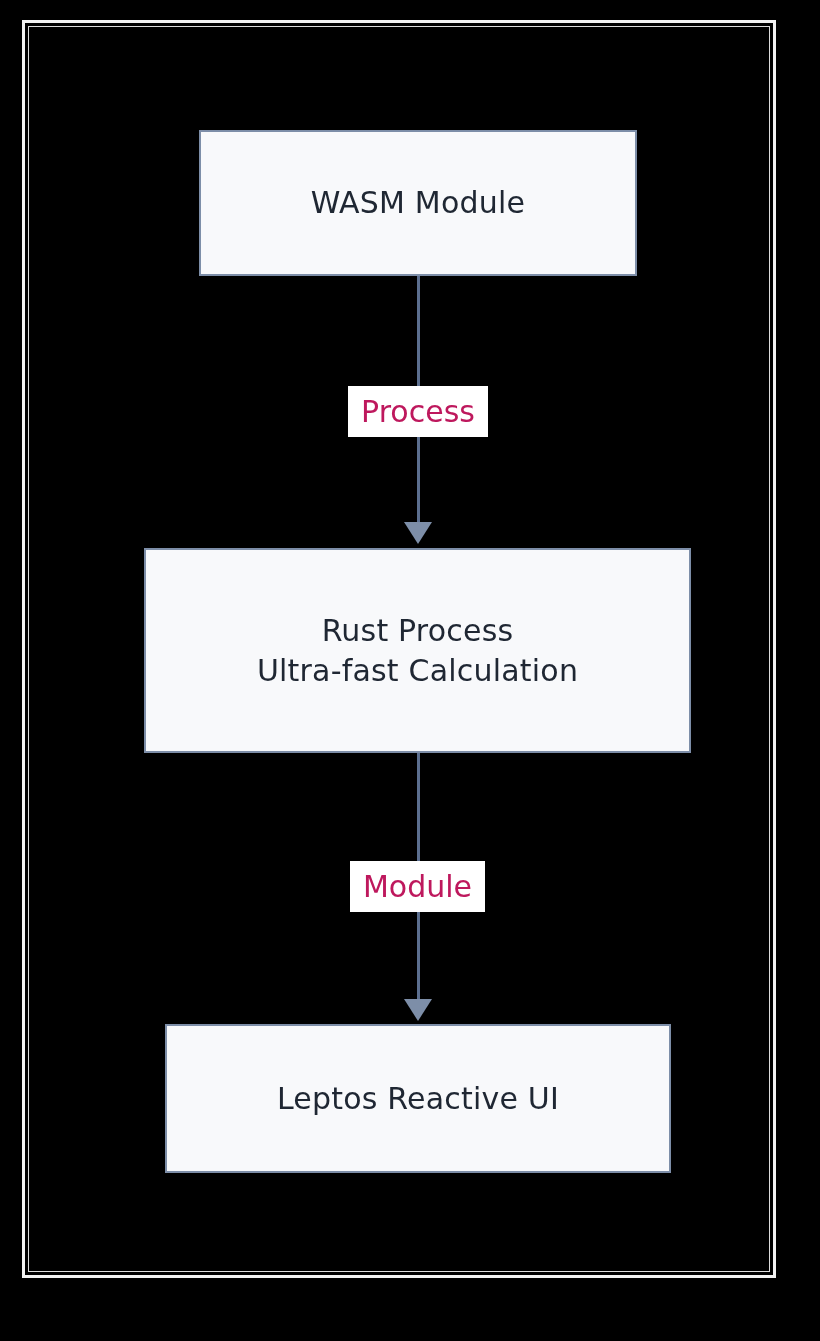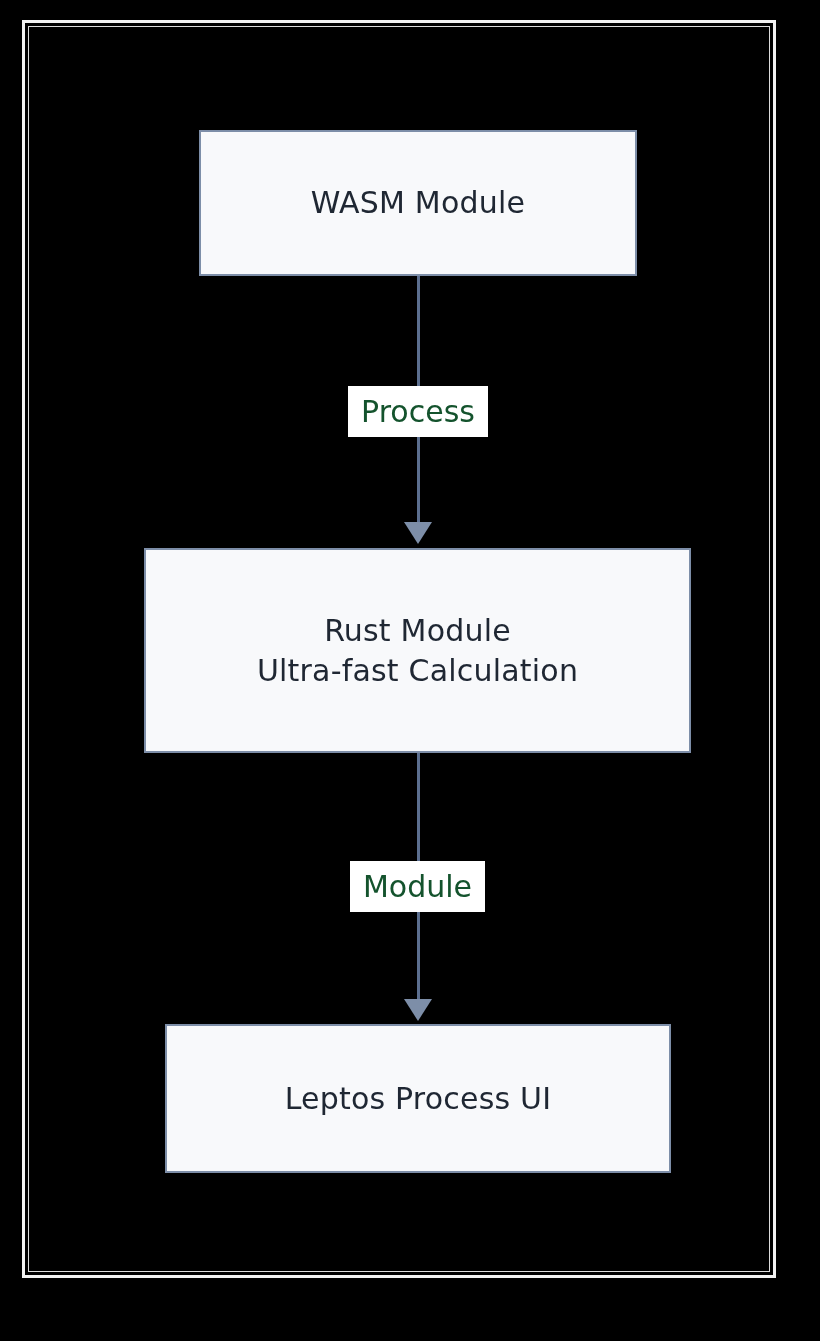--- a/index.html
+++ b/index.html
@@ -98,21 +98,21 @@
     border-top: 22px solid #7d8ea8;
     left: 384px;
   }
   #arrowhead-1 { top: 522px; }
   #arrowhead-2 { top: 999px; }
 
   
   .edge-label {
     position: absolute;
     background: #ffffff;
-    color: #14532d;
+    color: #be185d;
     font-size: 30px;
     line-height: 51px;
     height: 51px;
     text-align: center;
     white-space: nowrap;
     box-sizing: border-box;
   }
   #edge-label-process { left: 328px; top: 386px; width: 140px; }
   #edge-label-update  { left: 330px; top: 861px; width: 135px; }
 </style>
@@ -128,26 +128,26 @@
 
     <div class="node" id="node-wasm">
       <span class="node-label">WASM Module</span>
     </div>
 
     <div class="edge-line" id="edge-line-1"></div>
     <div class="arrowhead" id="arrowhead-1"></div>
     <div class="edge-label" id="edge-label-process">Process</div>
 
     <div class="node" id="node-rust">
-      <span class="node-label">Rust Module
+      <span class="node-label">Rust Process
 Ultra-fast Calculation</span>
     </div>
 
     <div class="edge-line" id="edge-line-2"></div>
     <div class="arrowhead" id="arrowhead-2"></div>
     <div class="edge-label" id="edge-label-update">Module</div>
 
     <div class="node" id="node-leptos">
-      <span class="node-label">Leptos Process UI</span>
+      <span class="node-label">Leptos Reactive UI</span>
     </div>
 
   </div>
 </div>
 
 </body></html>

